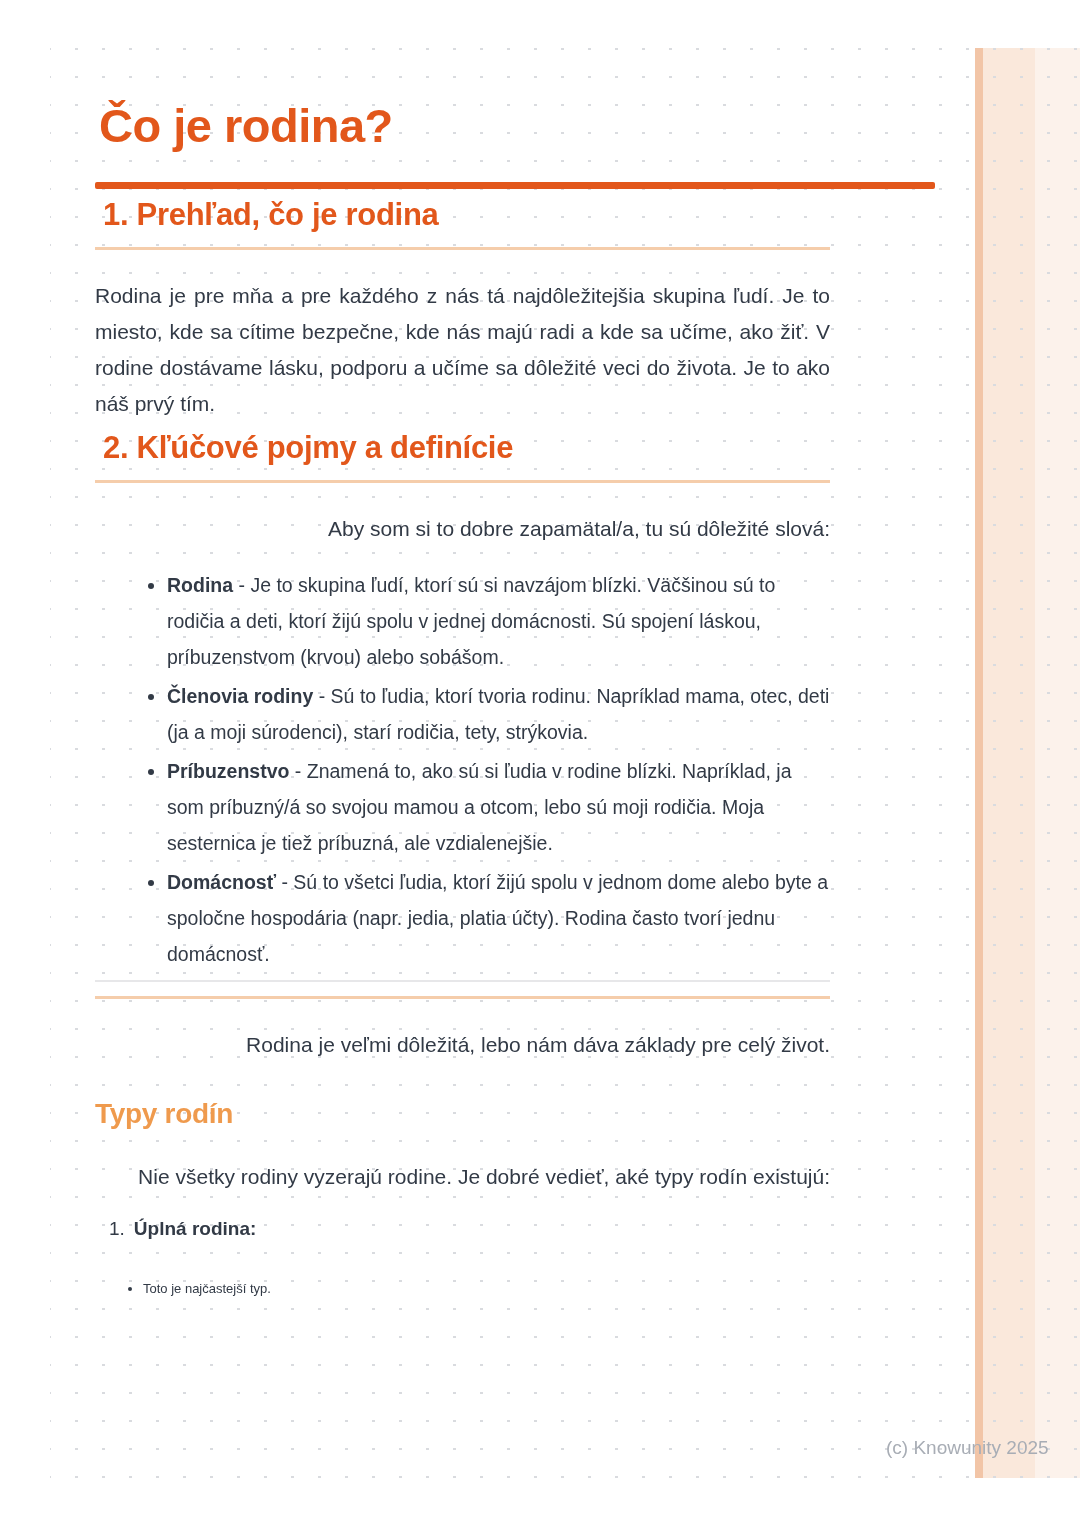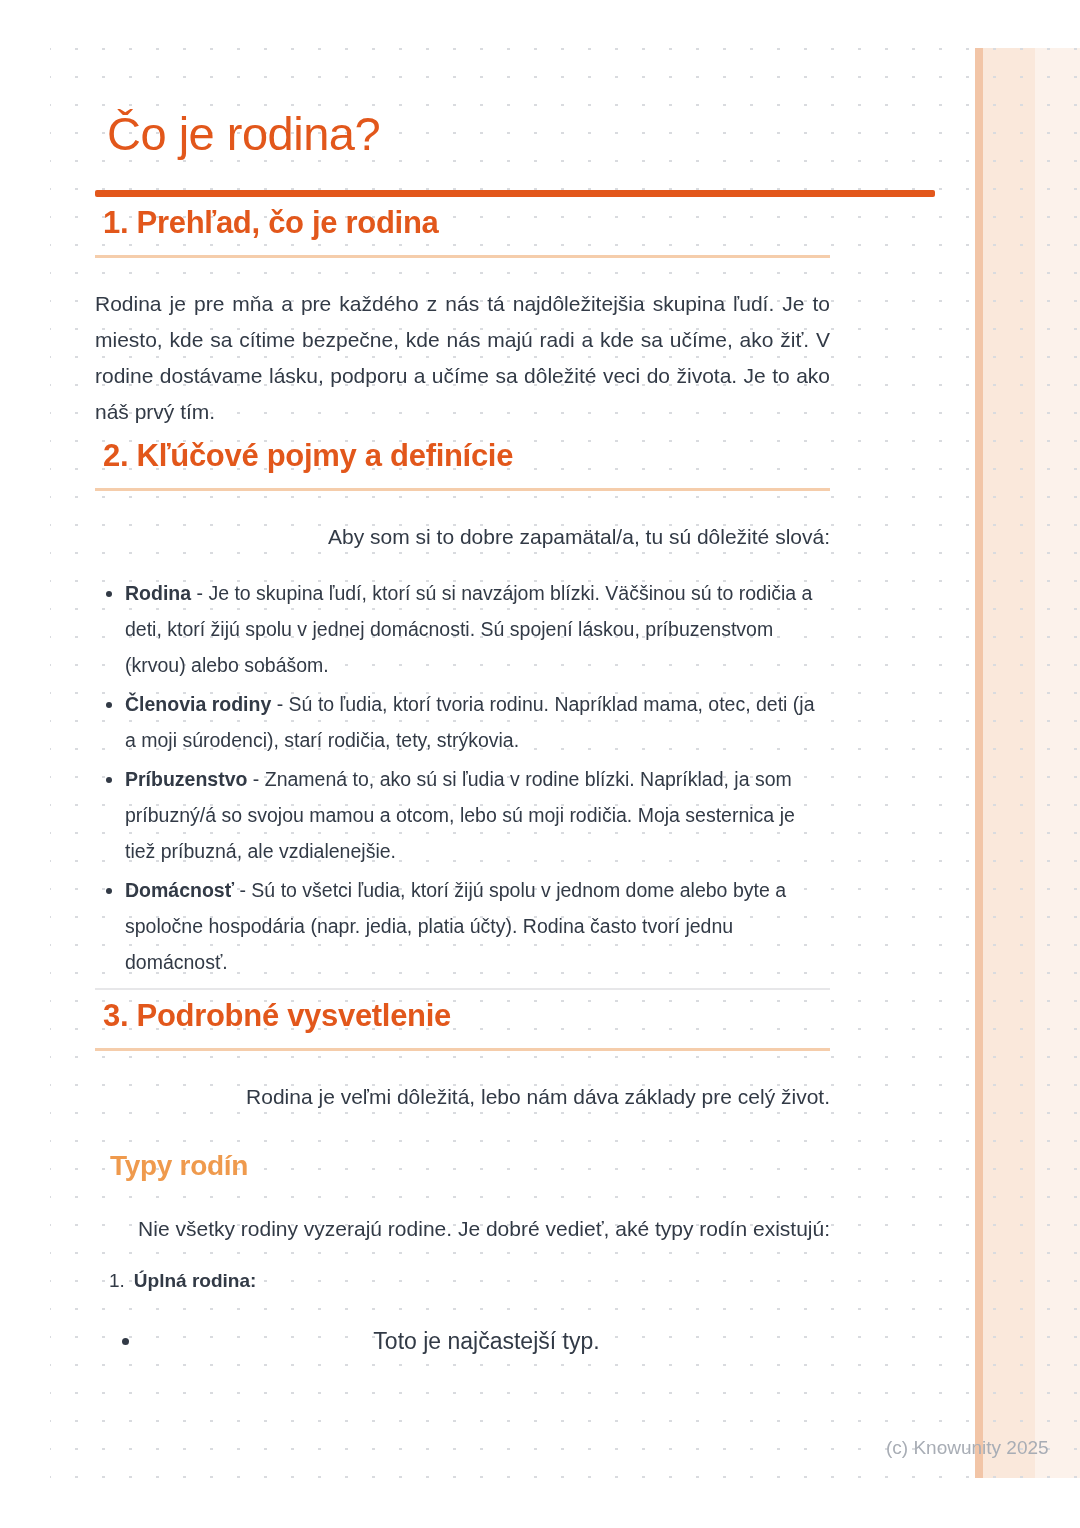--- a/index.html
+++ b/index.html
@@ -33,24 +33,24 @@
     position: absolute; left: 50px; top: 46px; width: 1030px; height: 1434px;
     background-image: radial-gradient(circle, #D9DBDF 1.3px, rgba(0,0,0,0) 1.5px);
     background-size: 27px 28px;
     background-position: 13px 17px;
     pointer-events: none;
   }
   .content {
     position: absolute; left: 95px; top: 95px; width: 735px;
   }
   h1.page-title {
-    margin: 12px;
+    margin: 4px;
     font-size: 47px;
     line-height: 54px;
-    font-weight: normal;
+    font-weight: bold;
     color: #E2571B;
     letter-spacing: -0.5px;
   }
   .rule-thick {
     width: 840px; height: 7px;
     background: #E2571B;
     border-radius: 2px;
     margin-top: 29px;
   }
   h2.section-heading {
@@ -79,52 +79,52 @@
   ul.def-list {
     margin: 20px 0 0 0;
     padding: 0 0 0 30px;
     list-style: disc;
   }
   ul.def-list > li {
     font-size: 19.5px;
     line-height: 36px;
     margin-bottom: 3px;
     text-align: left;
+    margin-left: 42px;
   }
   .term { font-weight: bold; }
   hr.faint-divider {
     border: none;
     width: 735px; height: 2px;
     background: #E7E7E9;
     margin: 8px 0 0 0;
   }
   h3.sub-heading {
-    margin: 34px 0 0 15px;
+    margin: 34px 0 0 0;
     font-size: 28px;
     line-height: 34px;
     font-weight: bold;
     color: #EF9A4D;
     letter-spacing: -0.3px;
   }
   .numbered-item {
     margin: 16px 0 0 0;
     padding-left: 14px;
     font-size: 19px;
     line-height: 36px;
   }
   .numbered-item .num { margin-right: 9px; }
   ul.nested-list {
     margin: 24px 0 0 0;
     padding: 0 0 0 48px;
     list-style: disc;
   }
   ul.nested-list > li {
-    font-size: 23px;
+    font-size: 13px;
     line-height: 36px;
-    text-align: center;
   }
   .watermark {
     position: absolute;
     left: 886px; top: 1437px;
     font-size: 19px;
     color: #A8ADB5;
     z-index: 5;
     white-space: nowrap;
   }
 </style>
@@ -159,21 +159,20 @@
     <li>
       <span class="term">Príbuzenstvo</span><span> - Znamená to, ako sú si ľudia v rodine blízki. Napríklad, ja som príbuzný/á so svojou mamou a otcom, lebo sú moji rodičia. Moja sesternica je tiež príbuzná, ale vzdialenejšie.</span>
     </li>
     <li>
       <span class="term">Domácnosť</span><span> - Sú to všetci ľudia, ktorí žijú spolu v jednom dome alebo byte a spoločne hospodária (napr. jedia, platia účty). Rodina často tvorí jednu domácnosť.</span>
     </li>
   </ul>
 
   <hr class="faint-divider">
 
-  <h2 class="section-heading mt-section3">3. Podrobné vysvetlenie</h2>
   <div class="rule-light"></div>
   <p class="body-text no-justify">Rodina je veľmi dôležitá, lebo nám dáva základy pre celý život.</p>
 
   <h3 class="sub-heading">Typy rodín</h3>
   <p class="body-text no-justify">Nie všetky rodiny vyzerajú rodine. Je dobré vedieť, aké typy rodín existujú:</p>
 
   <div class="numbered-item">
     <span class="num">1.</span><span class="term">Úplná rodina:</span>
   </div>
 

